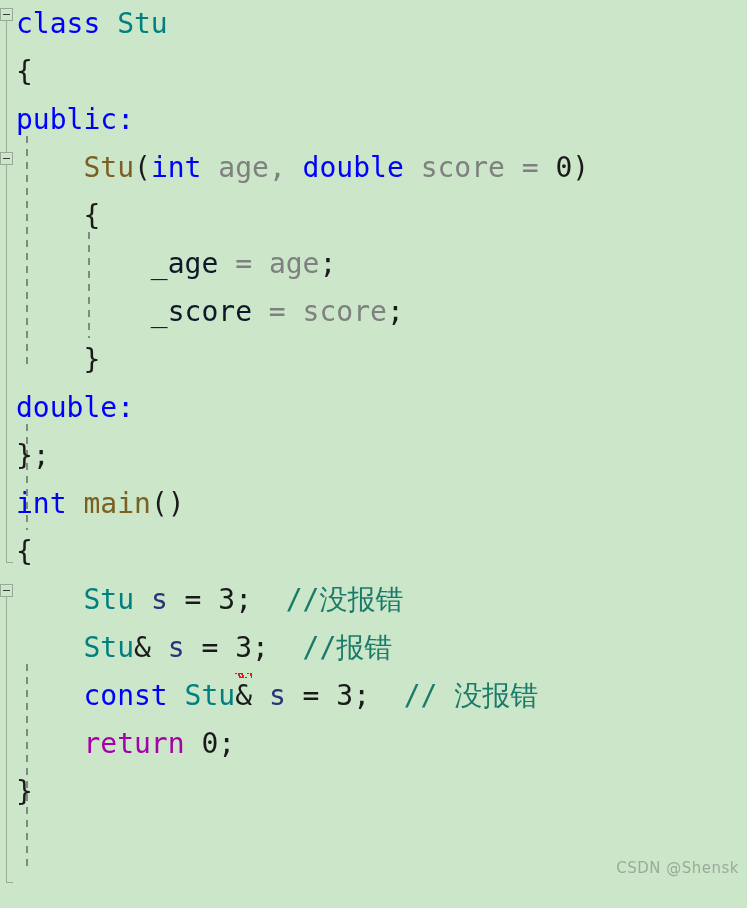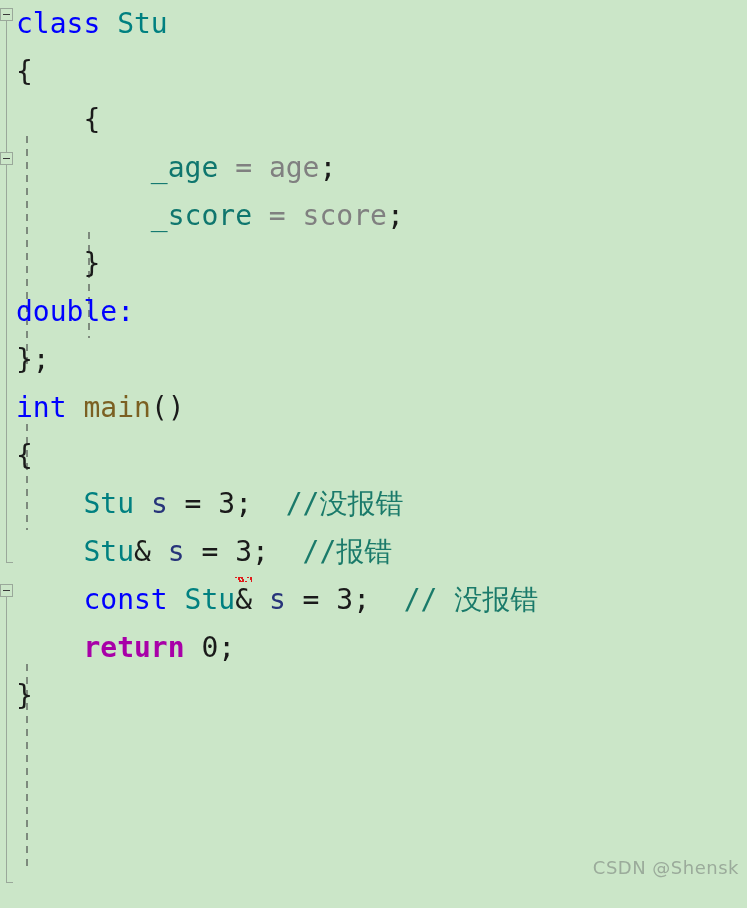--- a/index.html
+++ b/index.html
@@ -78,24 +78,24 @@
   .line {
     height: 48px;
     white-space: pre;
     padding-left: 16px;
     box-sizing: border-box;
   }
 
   .kw   { color: #0000ff; }              
   .type { color: #008080; }              
   .fn   { color: #7b6022; }              
-  .ret  { color: #a800a8; font-weight: bold; }              
+  .ret  { color: #a800a8; }              
   .cmt  { color: #1a7a6a; }              
   .par  { color: #808080; }              
-  .mem  { color: #0f766e; }              
+  .mem  { color: #0f172a; }              
   .var  { color: #27347a; }              
   .num  { color: #1a1a1a; }
   .punc { color: #1a1a1a; }
 
   .squiggle {
     position: relative;
     display: inline-block;
   }
   .squiggle::after {
     content: "";
@@ -109,21 +109,21 @@
       radial-gradient(circle at 75% 0%, transparent 45%, #e01b1b 46%, #e01b1b 62%, transparent 63%);
     background-size: 12px 5px;
     background-repeat: repeat-x;
   }
 
   .watermark {
     position: absolute;
     right: 8px;
     bottom: 8px;
     font-family: "DejaVu Sans", "Liberation Sans", sans-serif;
-    font-size: 18px;
+    font-size: 15px;
     line-height: 16px;
     color: #9bab9b;
     letter-spacing: 0.5px;
   }
 </style>
 </head>
 <body>
 
 <div id="editor">
 
@@ -141,20 +141,22 @@
   </div>
 
   <div class="guide" style="left:26px; top:136px; height:232px;"></div>
   <div class="guide" style="left:88px; top:232px; height:106px;"></div>
   <div class="guide" style="left:26px; top:424px; height:106px;"></div>
   <div class="guide" style="left:26px; top:664px; height:208px;"></div>
 
   <div class="code">
       <div class="line"><span class="kw">class</span><span class="punc"> </span><span class="type">Stu</span></div>
       <div class="line"><span class="punc">{</span></div>
+      <div class="line"><span class="kw">public:</span></div>
+      <div class="line"><span>    </span><span class="fn">Stu</span><span class="punc">(</span><span class="kw">int</span><span class="punc"> </span><span class="par">age</span><span class="par">, </span><span class="kw">double</span><span class="punc"> </span><span class="par">score</span><span class="par"> = </span><span class="num">0</span><span class="punc">)</span></div>
       <div class="line"><span>    </span><span class="punc">{</span></div>
       <div class="line"><span>        </span><span class="mem">_age</span><span class="par"> = </span><span class="par">age</span><span class="punc">;</span></div>
       <div class="line"><span>        </span><span class="mem">_score</span><span class="par"> = </span><span class="par">score</span><span class="punc">;</span></div>
       <div class="line"><span>    </span><span class="punc">}</span></div>
       <div class="line"><span class="kw">double:</span></div>
       <div class="line"><span class="punc">};</span></div>
       <div class="line"><span class="kw">int</span><span class="punc"> </span><span class="fn">main</span><span class="punc">()</span></div>
       <div class="line"><span class="punc">{</span></div>
       <div class="line"><span>    </span><span class="type">Stu</span><span class="punc"> </span><span class="var">s</span><span class="punc"> = </span><span class="num">3</span><span class="punc">;</span><span class="punc">  </span><span class="cmt">//没报错</span></div>
       <div class="line"><span>    </span><span class="type">Stu</span><span class="punc">&amp;</span><span class="punc"> </span><span class="var">s</span><span class="punc"> = </span><span class="num squiggle">3</span><span class="punc">;</span><span class="punc">  </span><span class="cmt">//报错</span></div>

